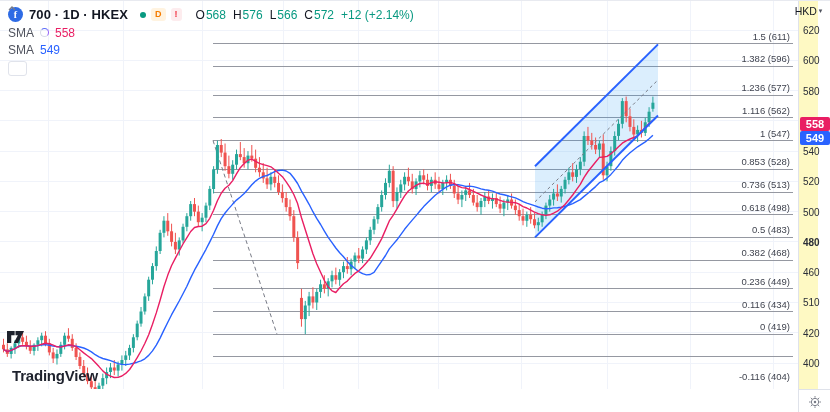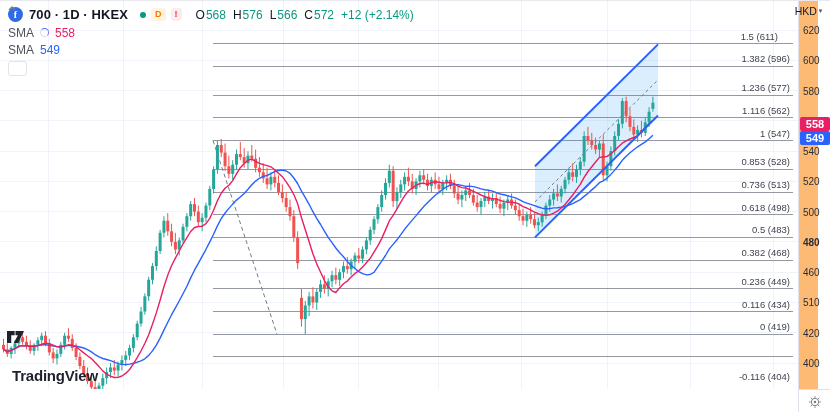--- a/index.html
+++ b/index.html
@@ -43,21 +43,21 @@
   .indval{font-size:12px;}
   .collapse-btn{
     margin-top:4px;width:19px;height:15px;border:1px solid #e0e3eb;border-radius:3px;
     background:#fff;display:flex;align-items:center;justify-content:center;padding:0;cursor:pointer;
   }
   
   .watermark{position:absolute;left:7px;bottom:5px;display:flex;align-items:center;z-index:4;}
   .watermark .wm-text{font-size:15px;font-weight:700;color:#1e222d;margin-left:5px;letter-spacing:-0.2px;margin-top:38px;}
   
   .paxis{
-    position:absolute;left:798px;top:0;width:20px;height:388px;background:#fdba74;
+    position:absolute;left:798px;top:0;width:20px;height:388px;background:#fef9c3;
     border-left:1px solid #dfe2ea;cursor:ns-resize;
   }
   .currency{
     position:absolute;top:4px;left:0;width:100%;text-align:center;font-size:10.5px;color:#131722;
     display:flex;align-items:center;justify-content:center;gap:2px;cursor:pointer;
   }
   .caret{font-size:7px;color:#50535e;}
   .ptick{
     position:absolute;left:4px;width:100%;text-align:left;font-size:10px;color:#2a2e39;
     transform:translateY(-50%);
@@ -483,21 +483,21 @@
           <path d="M3.5,348.4 L7.3,350.6 L11.1,349.4 L15.0,347.6 L18.8,345.3 L22.6,344.6 L26.4,344.7 L30.2,345.3 L34.1,345.2 L37.9,344.6 L41.7,343.7 L45.5,343.6 L49.3,344.2 L53.2,345.1 L57.0,345.6 L60.8,345.5 L64.6,344.9 L68.4,344.5 L72.3,344.6 L76.1,345.2 L79.9,346.0 L83.7,347.0 L87.5,348.7 L91.4,350.9 L95.2,353.7 L99.0,355.9 L102.8,357.5 L106.6,358.5 L110.5,359.6 L114.3,361.2 L118.1,362.6 L121.9,363.4 L125.7,363.6 L129.6,363.1 L133.4,362.2 L137.2,361.2 L141.0,359.9 L144.8,357.8 L148.7,354.4 L152.5,349.9 L156.3,344.1 L160.1,337.1 L163.9,329.1 L167.8,321.3 L171.6,313.7 L175.4,306.9 L179.2,300.0 L183.0,292.7 L186.9,285.2 L190.7,276.9 L194.5,269.2 L198.3,262.3 L202.1,255.4 L206.0,248.3 L209.8,240.9 L213.6,233.2 L217.4,224.9 L221.2,217.7 L225.1,212.0 L228.9,207.4 L232.7,203.1 L236.5,199.1 L240.3,196.0 L244.2,192.5 L248.0,188.2 L251.8,183.7 L255.6,180.1 L259.4,177.3 L263.3,175.4 L267.1,174.5 L270.9,172.7 L274.7,170.7 L278.5,169.5 L282.4,169.1 L286.2,170.0 L290.0,172.3 L293.8,177.0 L297.6,182.5 L301.5,190.1 L305.3,196.7 L309.1,203.3 L312.9,210.7 L316.7,217.4 L320.6,223.5 L324.4,230.2 L328.2,236.3 L332.0,241.7 L335.8,247.0 L339.7,251.7 L343.5,255.8 L347.3,260.4 L351.1,264.4 L354.9,267.5 L358.8,270.6 L362.6,272.7 L366.4,273.9 L370.2,273.5 L374.0,271.3 L377.9,265.7 L381.7,260.2 L385.5,254.5 L389.3,247.9 L393.1,243.4 L397.0,238.8 L400.8,233.6 L404.6,228.3 L408.4,223.6 L412.2,219.1 L416.1,214.6 L419.9,210.0 L423.7,205.6 L427.5,201.8 L431.3,198.0 L435.2,194.3 L439.0,191.3 L442.8,188.4 L446.6,185.9 L450.4,184.2 L454.3,183.5 L458.1,183.8 L461.9,184.4 L465.7,185.4 L469.5,185.1 L473.4,185.6 L477.2,186.7 L481.0,187.9 L484.8,188.7 L488.6,189.3 L492.5,190.1 L496.3,191.6 L500.1,193.0 L503.9,193.8 L507.7,194.8 L511.6,195.9 L515.4,196.9 L519.2,198.6 L523.0,200.6 L526.8,202.1 L530.7,203.4 L534.5,204.7 L538.3,206.0 L542.1,207.2 L545.9,207.8 L549.8,207.6 L553.6,206.9 L557.4,206.7 L561.2,206.3 L565.0,205.3 L568.9,204.0 L572.7,202.6 L576.5,200.6 L580.3,198.6 L584.1,195.4 L588.0,192.2 L591.8,188.9 L595.6,185.6 L599.4,181.7 L603.2,179.8 L607.1,177.1 L610.9,173.4 L614.7,169.1 L618.5,164.5 L622.3,159.3 L626.2,155.2 L630.0,151.8 L633.8,148.7 L637.6,145.8 L641.4,143.4 L645.3,140.9 L649.1,137.7 L652.9,134.3" fill="none" stroke="#2962ff" stroke-width="1.4" stroke-linejoin="round"></path>
           <path d="M3.5,348.4 L7.3,350.6 L11.1,349.4 L15.0,347.6 L18.8,345.3 L22.6,344.6 L26.4,344.7 L30.2,345.3 L34.1,345.2 L37.9,344.6 L41.7,343.2 L45.5,342.2 L49.3,342.6 L53.2,344.1 L57.0,345.8 L60.8,346.1 L64.6,345.0 L68.4,343.8 L72.3,344.1 L76.1,345.8 L79.9,348.8 L83.7,351.9 L87.5,354.7 L91.4,357.6 L95.2,361.5 L99.0,365.6 L102.8,369.9 L106.6,373.2 L110.5,375.2 L114.3,376.5 L118.1,376.4 L121.9,375.0 L125.7,372.4 L129.6,368.5 L133.4,362.9 L137.2,356.7 L141.0,350.0 L144.8,342.5 L148.7,333.7 L152.5,323.2 L156.3,311.9 L160.1,299.2 L163.9,285.7 L167.8,274.1 L171.6,264.5 L175.4,257.1 L179.2,250.0 L183.0,243.0 L186.9,236.7 L190.7,230.5 L194.5,226.5 L198.3,225.5 L202.1,225.2 L206.0,222.6 L209.8,217.3 L213.6,209.3 L217.4,199.7 L221.2,192.3 L225.1,187.3 L228.9,184.3 L232.7,179.6 L236.5,172.8 L240.3,166.7 L244.2,162.5 L248.0,159.2 L251.8,158.1 L255.6,160.4 L259.4,162.3 L263.3,163.6 L267.1,164.6 L270.9,165.8 L274.7,168.7 L278.5,172.2 L282.4,175.7 L286.2,180.8 L290.0,186.6 L293.8,193.5 L297.6,202.6 L301.5,216.7 L305.3,228.8 L309.1,240.8 L312.9,252.7 L316.7,262.7 L320.6,271.3 L324.4,279.5 L328.2,286.0 L332.0,289.8 L335.8,291.5 L339.7,286.8 L343.5,282.8 L347.3,280.1 L351.1,276.0 L354.9,272.4 L358.8,269.8 L362.6,265.9 L366.4,261.8 L370.2,257.3 L374.0,251.2 L377.9,244.7 L381.7,237.6 L385.5,228.9 L389.3,219.9 L393.1,214.4 L397.0,207.8 L400.8,201.2 L404.6,194.9 L408.4,190.0 L412.2,187.0 L416.1,184.4 L419.9,182.5 L423.7,182.2 L427.5,183.7 L431.3,181.6 L435.2,180.8 L439.0,181.3 L442.8,181.9 L446.6,181.7 L450.4,181.4 L454.3,182.6 L458.1,185.1 L461.9,186.6 L465.7,187.0 L469.5,188.5 L473.4,190.3 L477.2,192.2 L481.0,194.0 L484.8,195.6 L488.6,197.2 L492.5,197.6 L496.3,198.1 L500.1,199.4 L503.9,200.6 L507.7,201.1 L511.6,201.4 L515.4,201.7 L519.2,203.2 L523.0,205.6 L526.8,207.0 L530.7,209.1 L534.5,211.2 L538.3,212.6 L542.1,213.8 L545.9,214.4 L549.8,213.8 L553.6,212.1 L557.4,210.2 L561.2,207.0 L565.0,203.5 L568.9,198.8 L572.7,194.0 L576.5,188.7 L580.3,183.4 L584.1,176.4 L588.0,170.5 L591.8,165.7 L595.6,161.0 L599.4,156.4 L603.2,156.0 L607.1,155.4 L610.9,152.8 L614.7,149.5 L618.5,145.7 L622.3,142.2 L626.2,139.8 L630.0,138.0 L633.8,136.5 L637.6,135.1 L641.4,130.9 L645.3,126.5 L649.1,122.5 L652.9,119.2" fill="none" stroke="#e91e63" stroke-width="1.4" stroke-linejoin="round"></path>
         </g>
         <g>
           <line x1="535" y1="165.2" x2="658" y2="43.4" stroke="#2962ff" stroke-width="2"></line>
           <line x1="535" y1="236.4" x2="658" y2="114.5" stroke="#2962ff" stroke-width="2"></line>
           <line x1="535" y1="200.8" x2="658" y2="78.9" stroke="#787b86" stroke-width="1" stroke-dasharray="3 3"></line>
         </g>
       </svg>
     <div id="fib-labels">
-        <div class="fib-label" style="right: 20px; top: 42.6px;">1.5 (611)</div>
+        <div class="fib-label" style="right: 8px; top: 42.6px;">1.5 (611)</div>
         <div class="fib-label" style="right: 8px; top: 65.3px;">1.382 (596)</div>
         <div class="fib-label" style="right: 8px; top: 94.1px;">1.236 (577)</div>
         <div class="fib-label" style="right: 8px; top: 116.8px;">1.116 (562)</div>
         <div class="fib-label" style="right: 8px; top: 139.5px;">1 (547)</div>
         <div class="fib-label" style="right: 8px; top: 168.3px;">0.853 (528)</div>
         <div class="fib-label" style="right: 8px; top: 191px;">0.736 (513)</div>
         <div class="fib-label" style="right: 8px; top: 213.7px;">0.618 (498)</div>
         <div class="fib-label" style="right: 8px; top: 236.4px;">0.5 (483)</div>
         <div class="fib-label" style="right: 8px; top: 259.1px;">0.382 (468)</div>
         <div class="fib-label" style="right: 8px; top: 287.8px;">0.236 (449)</div>

